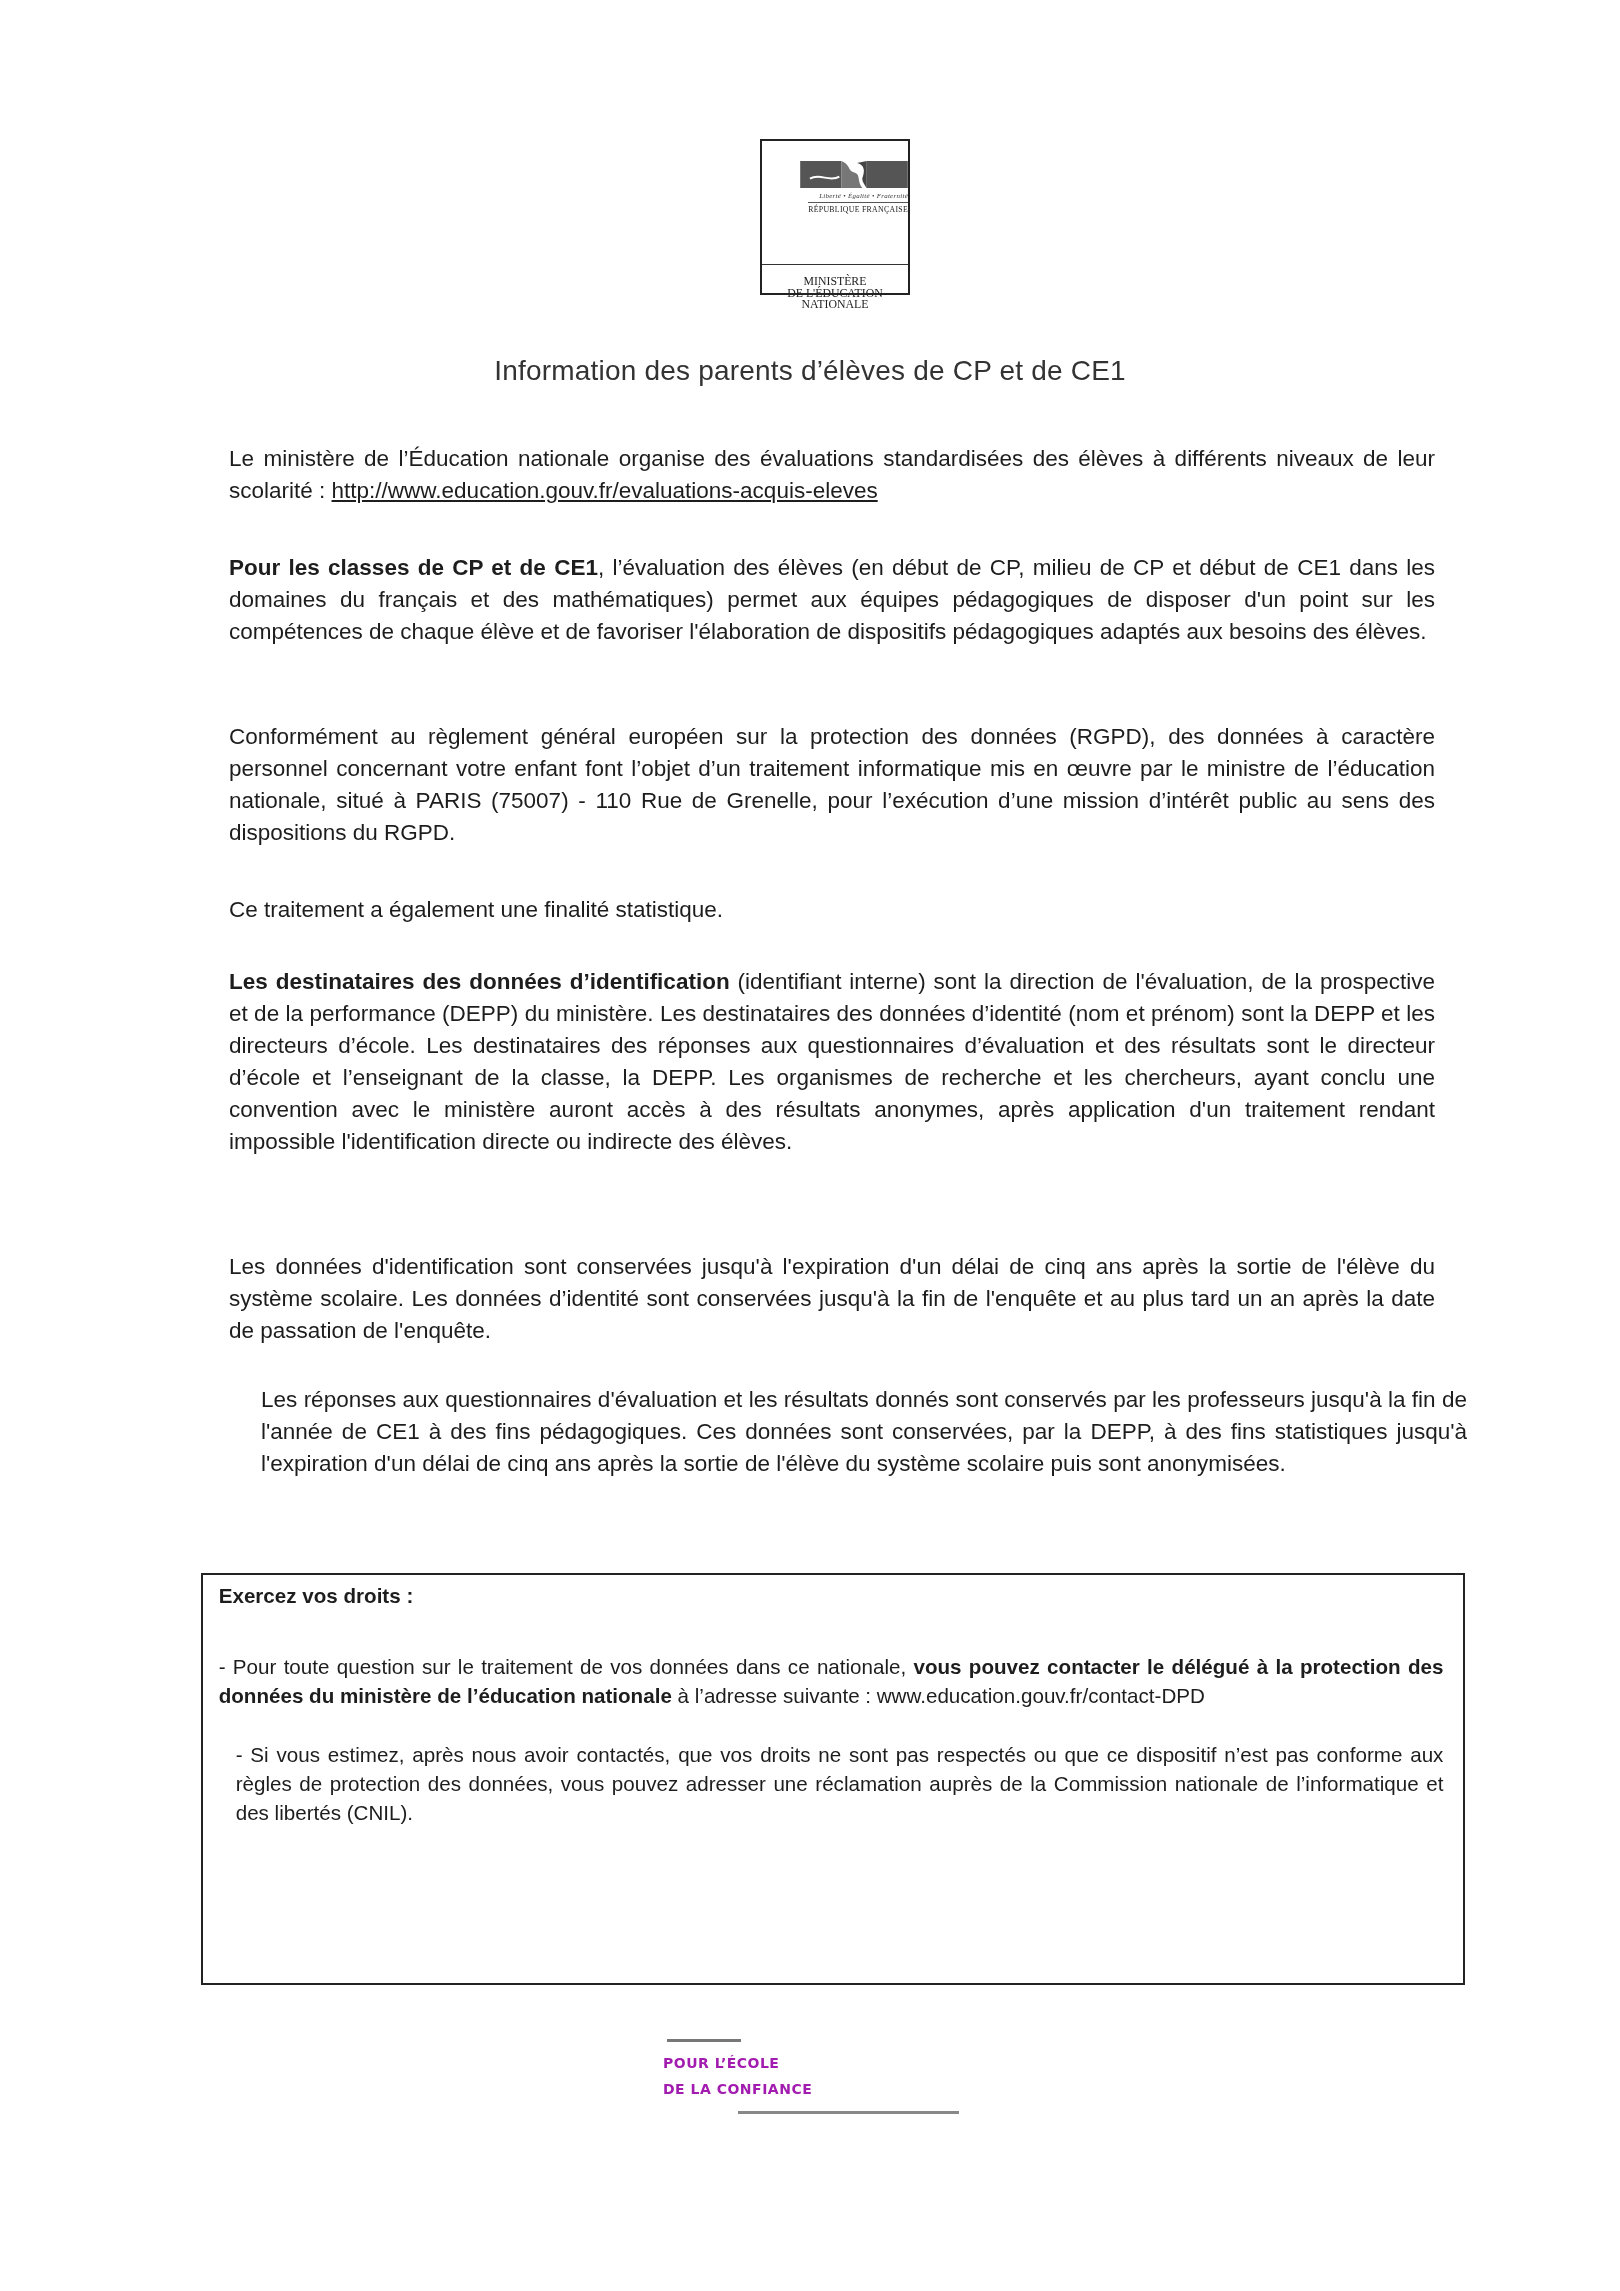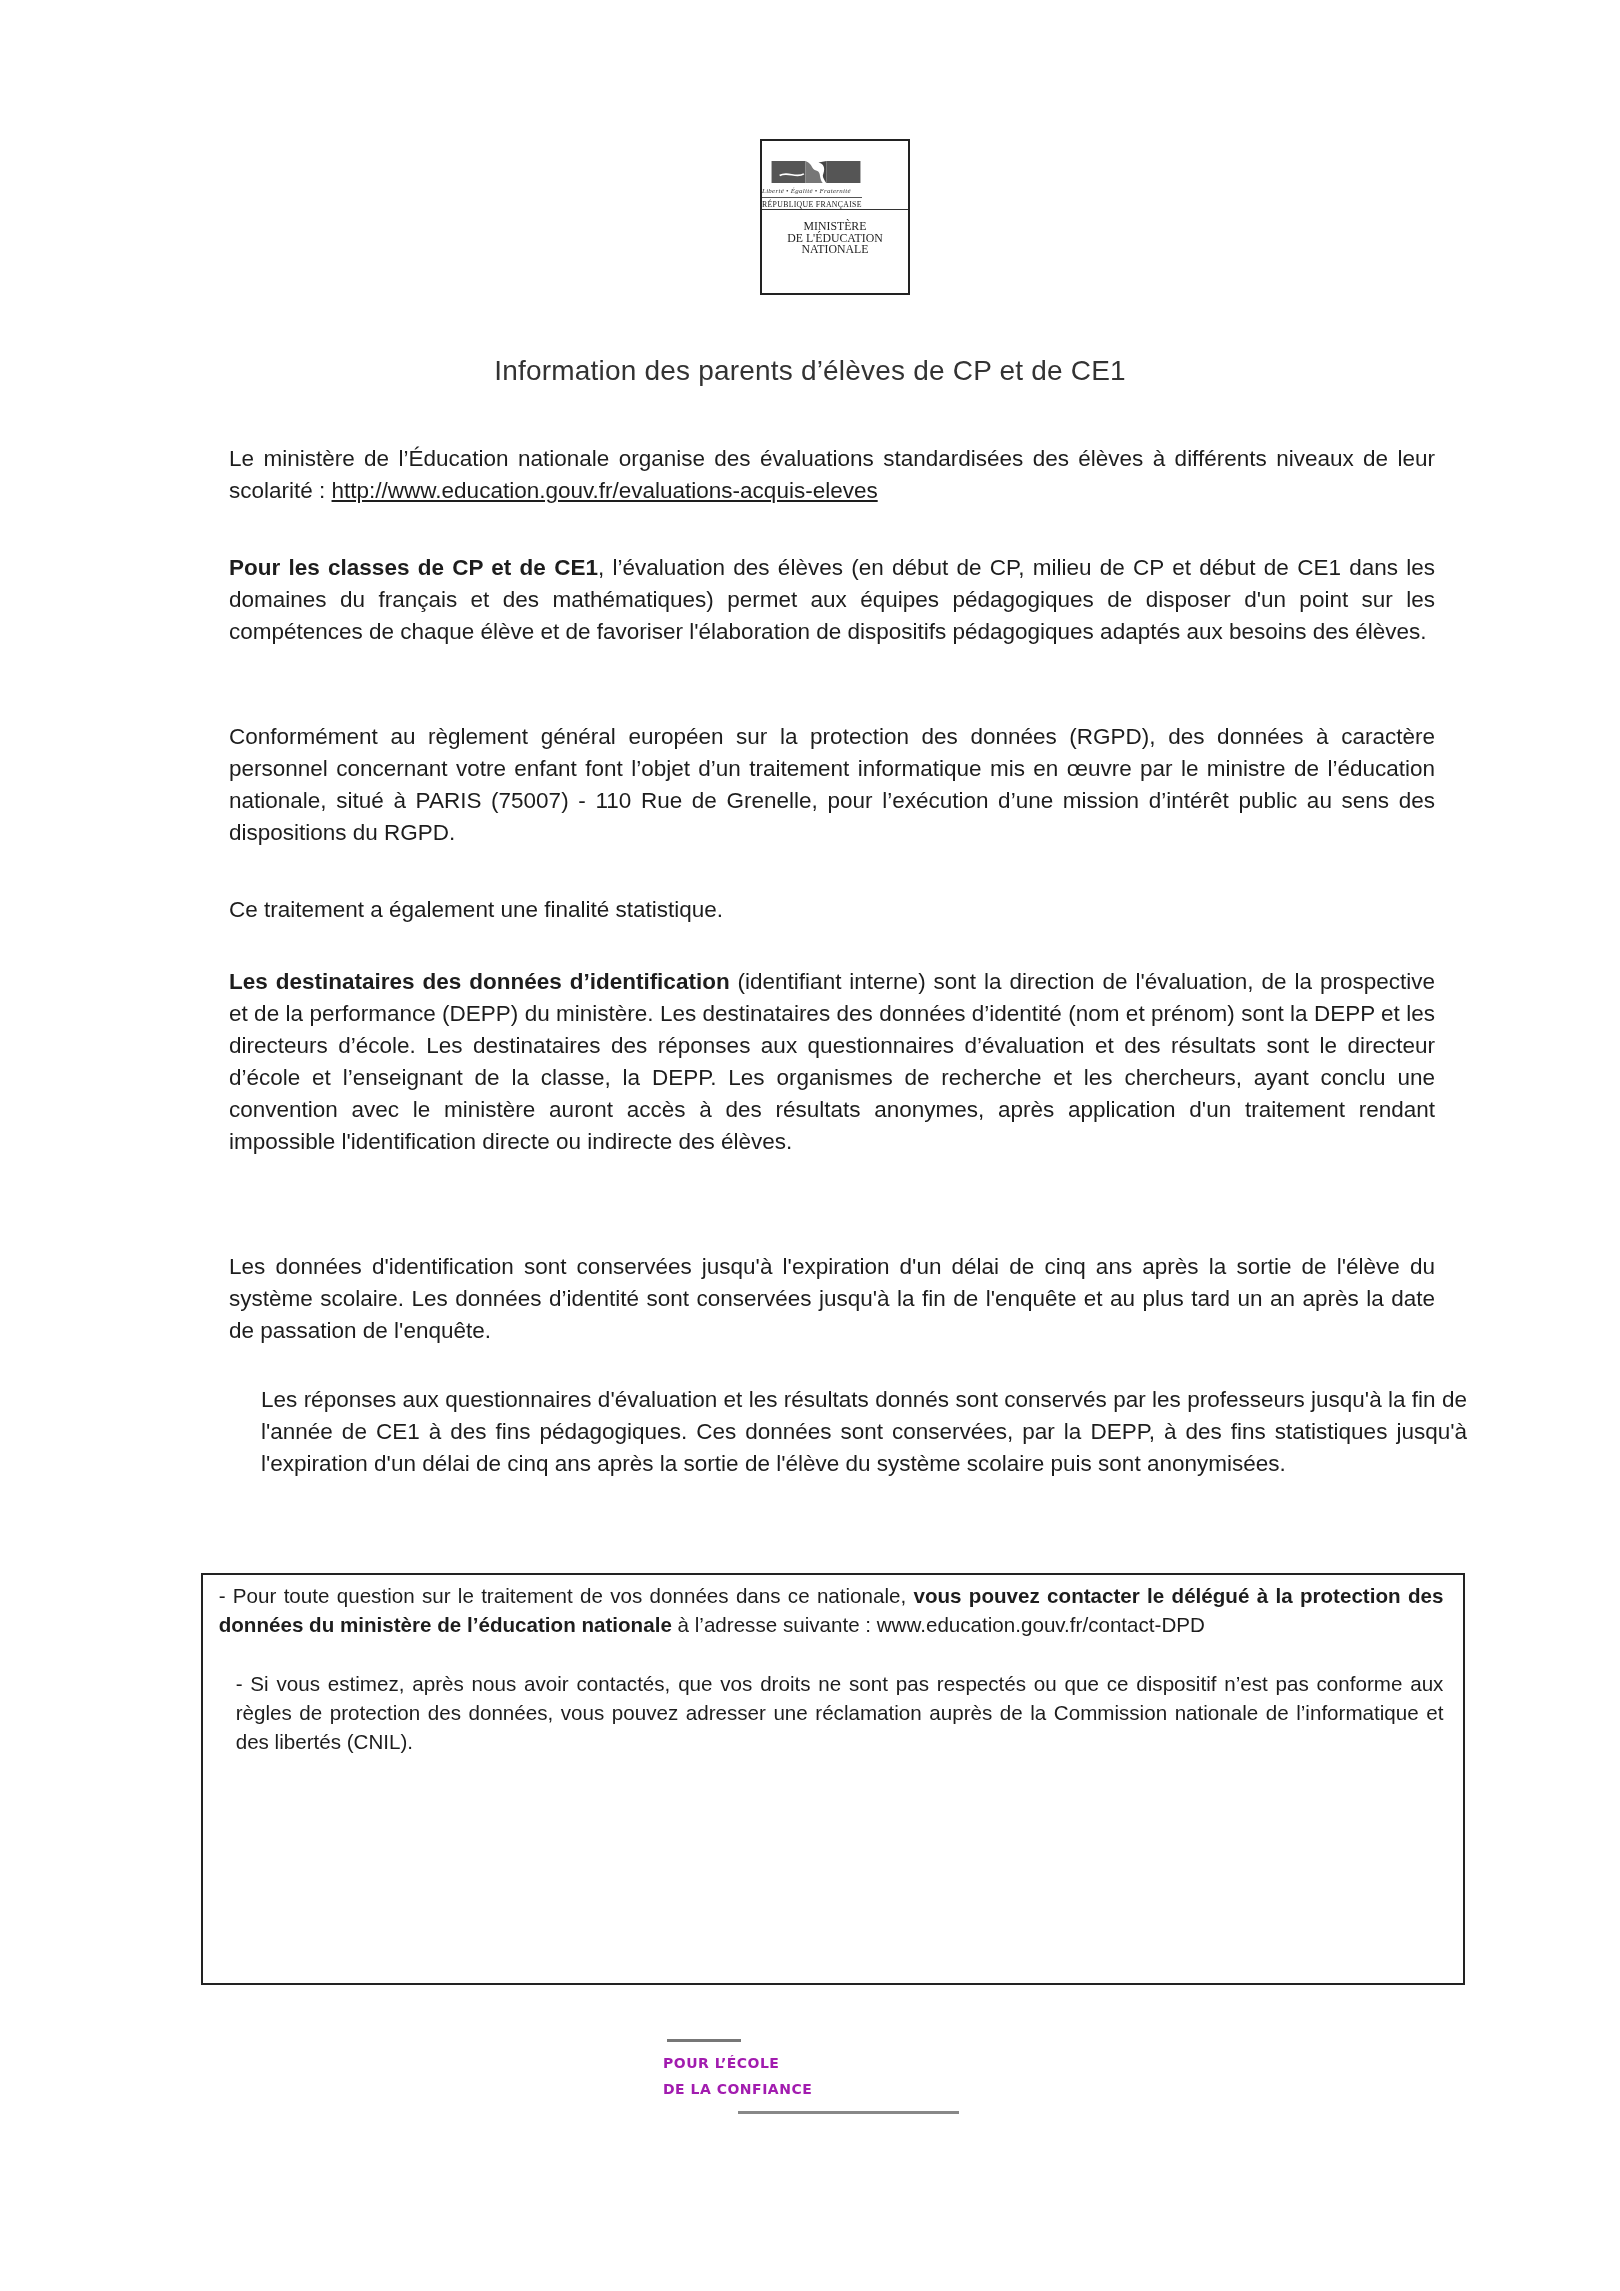--- a/index.html
+++ b/index.html
@@ -5,22 +5,22 @@
   html, body { margin: 0; padding: 0; background: #ffffff; }
   body {
     width: 1620px; height: 2292px; position: relative; overflow: hidden;
     font-family: "Liberation Sans", "DejaVu Sans", sans-serif; color: #1c1c1c;
   }
   .logo-box {
     position: absolute; left: 760px; top: 139px; width: 150px; height: 156px;
     border: 2px solid #222; box-sizing: border-box;
   }
   .logo-top {
-    height: 69px; border-bottom: 1.5px solid #333; box-sizing: border-box;
-    display: flex; flex-direction: column; align-items: flex-start; padding-top: 19.6px;
+    height: 124px; border-bottom: 1.5px solid #333; box-sizing: border-box;
+    display: flex; flex-direction: column; align-items: flex-end; padding-top: 19.6px;
   }
   .marianne { width: 108px; height: 27.4px; }
   .motto { font-family: "Liberation Serif", serif; font-size: 6.9px; font-style: italic; margin-top: 3.9px; color: #333; letter-spacing: 0.3px; }
   .republique { font-family: "Liberation Serif", serif; font-size: 7.8px; margin-top: 2.9px; border-top: 1px solid #555; padding-top: 2px; letter-spacing: 0.3px; color: #222; }
   .logo-bottom {
     height: 57px; display: flex; flex-direction: column; justify-content: center; align-items: center;
     font-family: "Liberation Serif", serif; font-size: 11.8px; line-height: 11.8px; color: #222; text-align: center;
   }
   .title {
     position: absolute; left: 0; width: 1620px; top: 355px; text-align: center;
@@ -95,20 +95,21 @@
 
 <div class="body-text" style="top:1251px;">
   <span>Les données d'identification sont conservées jusqu'à l'expiration d'un délai de cinq ans après la sortie de l'élève du système scolaire. Les données d’identité sont conservées jusqu'à la fin de l'enquête et au plus tard un an après la date de passation de l'enquête.</span>
 </div>
 
 <div class="body-text" style="top:1384px;margin-left:32px;">
   <span>Les réponses aux questionnaires d'évaluation et les résultats donnés sont conservés par les professeurs jusqu'à la fin de l'année de CE1 à des fins pédagogiques. Ces données sont conservées, par la DEPP, à des fins statistiques jusqu'à l'expiration d'un délai de cinq ans après la sortie de l'élève du système scolaire puis sont anonymisées.</span>
 </div>
 
 <div class="rights-box">
+  <div class="rights-title">Exercez vos droits :</div>
   <div class="rights-item">
     <span>- Pour toute question sur le traitement de vos données dans ce nationale, </span><b>vous pouvez contacter le délégué à la protection des données du ministère de l’éducation nationale</b><span> à l’adresse suivante : www.education.gouv.fr/contact-DPD</span>
   </div>
   <div class="rights-item">
     <span>- Si vous estimez, après nous avoir contactés, que vos droits ne sont pas respectés ou que ce dispositif n’est pas conforme aux règles de protection des données, vous pouvez adresser une réclamation auprès de la Commission nationale de l’informatique et des libertés (CNIL).</span>
   </div>
 </div>
 
 <div class="footer-logo">
   <div class="rule-top"></div>

